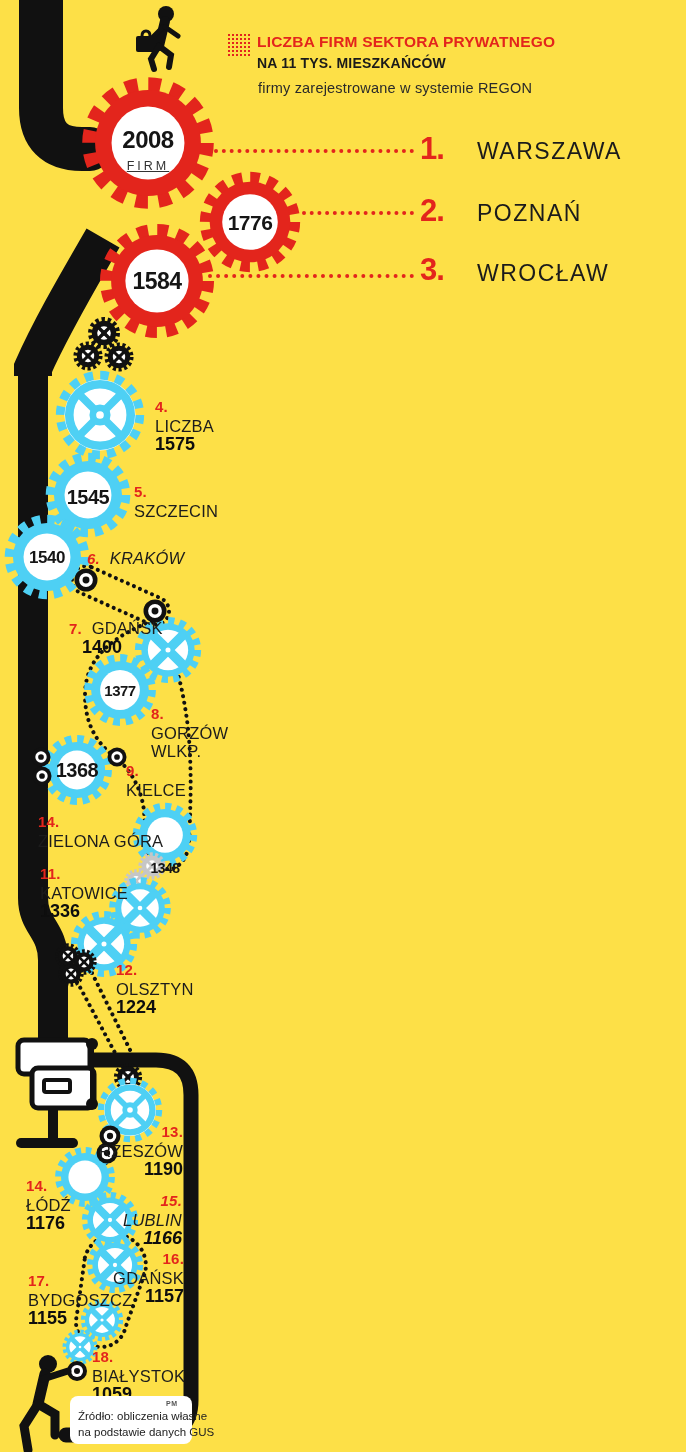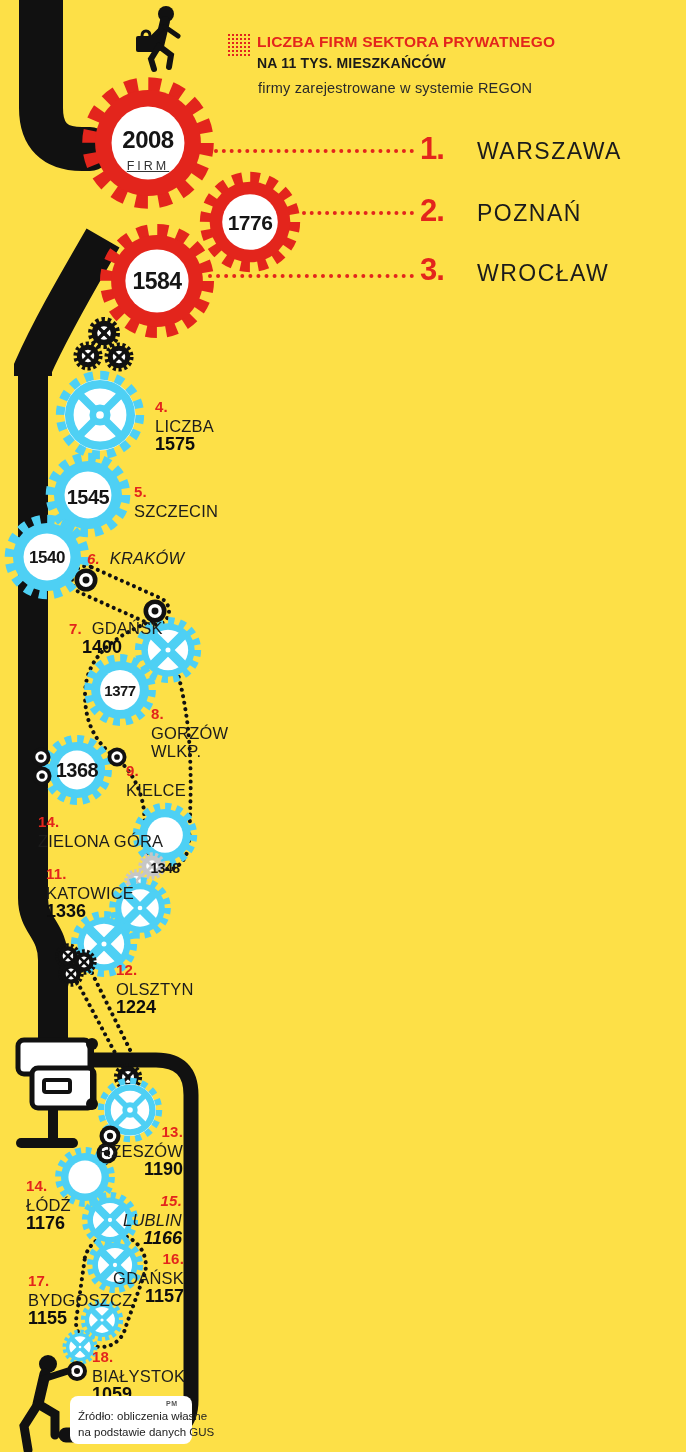--- a/index.html
+++ b/index.html
@@ -230,21 +230,21 @@
 WLKP.</span>
   </div>
   <div class="txt lbl" style="left:126px;top:763px;">
     <span class="rk">9.</span>
     <span class="nm">KIELCE</span>
   </div>
   <div class="txt lbl" style="left:38px;top:814px;">
     <span class="rk">14.</span>
     <span class="nm">ZIELONA GÓRA</span>
   </div>
-  <div class="txt lbl" style="left:40px;top:866px;margin-left:6px;">
+  <div class="txt lbl" style="left:40px;top:866px;">
     <span class="rk">11.</span>
     <span class="nm">KATOWICE</span>
     <span class="vl">1336</span>
   </div>
   <div class="txt lbl" style="left:116px;top:962px;">
     <span class="rk">12.</span>
     <span class="nm">OLSZTYN</span>
     <span class="vl">1224</span>
   </div>
   <div class="txt lbl right" style="right:503px;top:1124px;">

